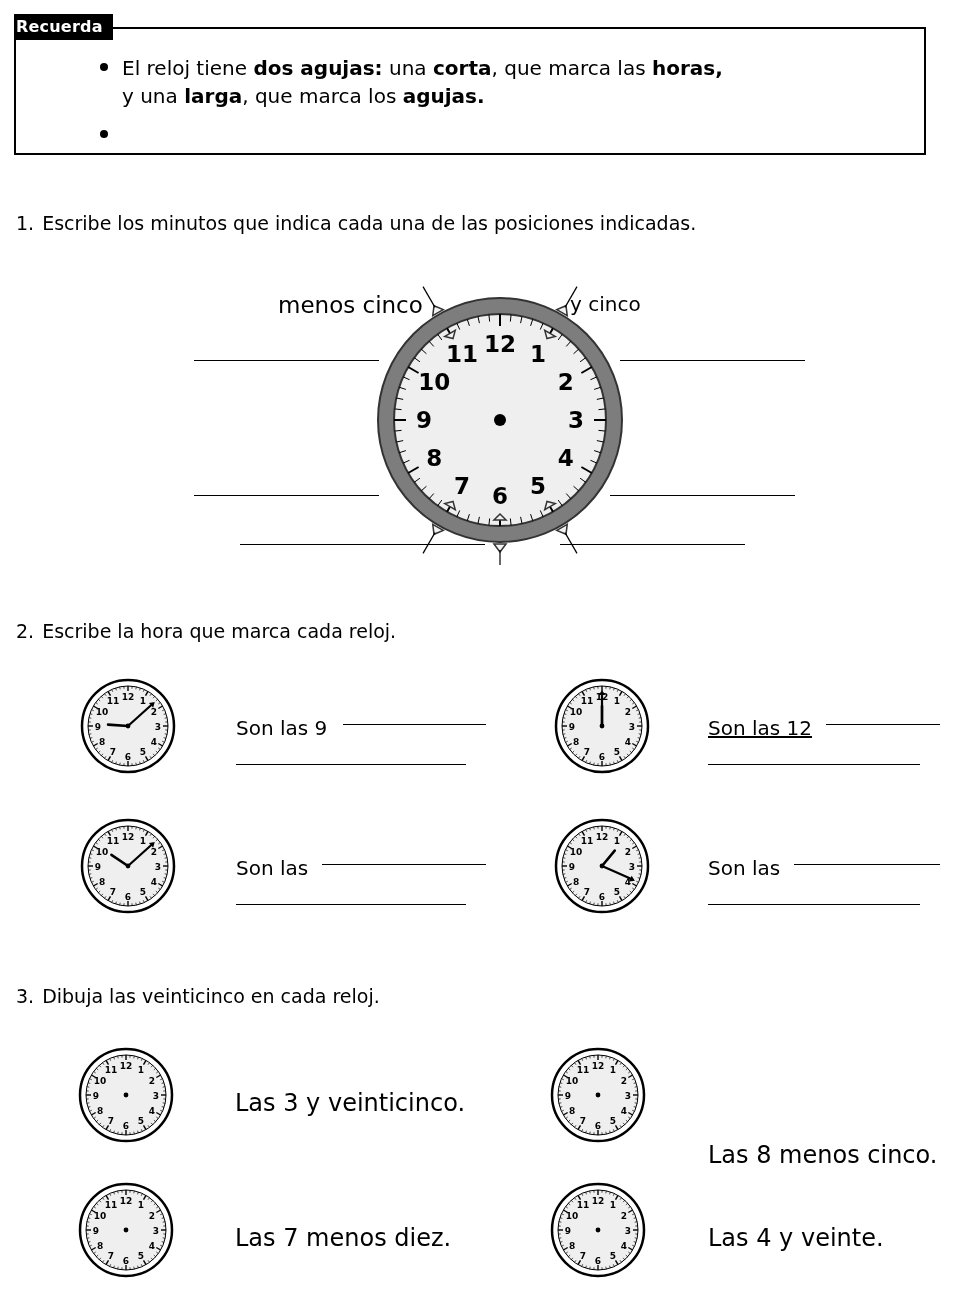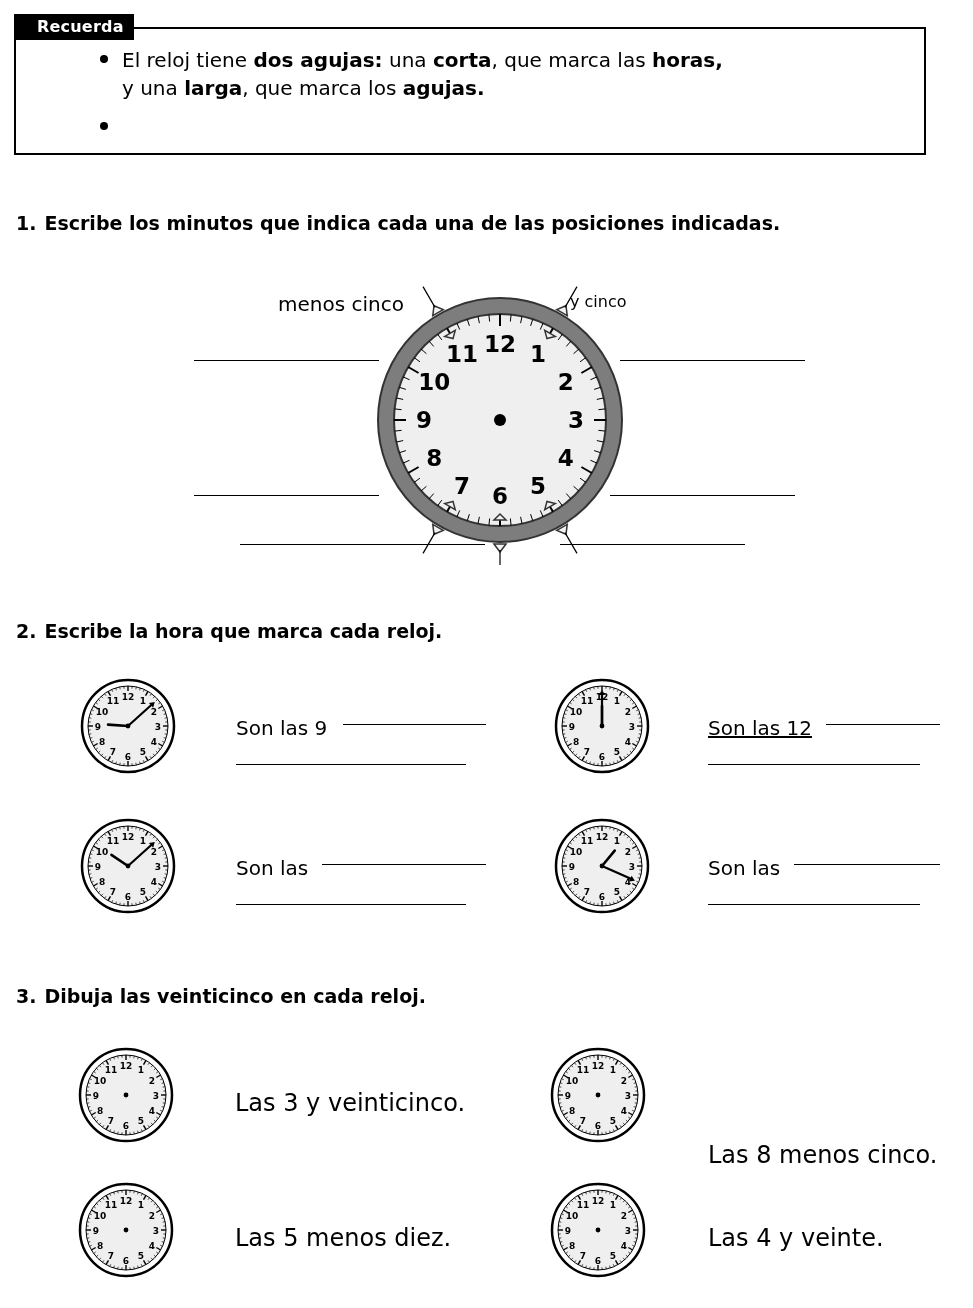--- a/index.html
+++ b/index.html
@@ -13,58 +13,58 @@
     position: relative;
     overflow: hidden;
   }
 
   
   .recuerda-wrap { position: absolute; left: 14px; top: 14px; width: 912px; }
   .recuerda-tag {
     position: absolute; left: 0; top: 0;
     background: #000000; color: #ffffff;
     font-size: 16px; font-weight: bold;
-    padding: 3px 10px 4px 23px;
+    padding: 3px 10px 4px 2px;
     letter-spacing: .2px;
     z-index: 2;
   }
   .recuerda-box {
     border: 2px solid #000000;
     margin-top: 13px;
-    padding: 17px 20px 14px 20px;
+    padding: 25px 20px 14px 20px;
     min-height: 128px;
   }
   .bullet-list { list-style: none; margin: 0; padding: 0 0 0 86px; }
   .bullet-list li {
     position: relative;
     font-size: 20px;
     line-height: 1.42;
     margin-bottom: 10px;
   }
   .bullet-list li:last-child { margin-bottom: 0; }
   .bullet-list li .dot {
     position: absolute; left: -22px; top: 9px;
     width: 8px; height: 8px; background: #000; border-radius: 50%;
   }
   b { font-weight: bold; }
 
   
   .ex-heading {
     position: absolute;
     font-size: 19px;
-    font-weight: bold;
+    font-weight: normal;
     white-space: nowrap;
   }
   .ex-heading .num { margin-right: 8px; }
 
   
   #big-clock-area { position: absolute; left: 180px; top: 280px; width: 640px; height: 285px; }
 
-  .lbl-menos { position: absolute; left: 98px; top: 12px; font-size: 20px; }
-  .lbl-ycinco { position: absolute; left: 390px; top: 12px; font-size: 16px; }
+  .lbl-menos { position: absolute; left: 98px; top: 12px; font-size: 23px; }
+  .lbl-ycinco { position: absolute; left: 390px; top: 12px; font-size: 20px; }
 
   .ansline {
     position: absolute;
     border-bottom: 1.6px solid #000;
     height: 0;
   }
 
   
   .clock-sm { position: absolute; }
   .ans-text { position: absolute; font-size: 20px; white-space: nowrap; margin-top: 16px; }
@@ -774,21 +774,21 @@
         <text x="75.98076211353316" y="68.5" text-anchor="middle" font-size="9" font-weight="bold" font-family="&quot;DejaVu Sans&quot;,&quot;Liberation Sans&quot;,sans-serif" fill="#000">4</text>
         <text x="65" y="79.48076211353316" text-anchor="middle" font-size="9" font-weight="bold" font-family="&quot;DejaVu Sans&quot;,&quot;Liberation Sans&quot;,sans-serif" fill="#000">5</text>
         <text x="50" y="83.5" text-anchor="middle" font-size="9" font-weight="bold" font-family="&quot;DejaVu Sans&quot;,&quot;Liberation Sans&quot;,sans-serif" fill="#000">6</text>
         <text x="34.99999999999999" y="79.48076211353316" text-anchor="middle" font-size="9" font-weight="bold" font-family="&quot;DejaVu Sans&quot;,&quot;Liberation Sans&quot;,sans-serif" fill="#000">7</text>
         <text x="24.019237886466847" y="68.50000000000001" text-anchor="middle" font-size="9" font-weight="bold" font-family="&quot;DejaVu Sans&quot;,&quot;Liberation Sans&quot;,sans-serif" fill="#000">8</text>
         <text x="20" y="53.50000000000001" text-anchor="middle" font-size="9" font-weight="bold" font-family="&quot;DejaVu Sans&quot;,&quot;Liberation Sans&quot;,sans-serif" fill="#000">9</text>
         <text x="24.019237886466843" y="38.5" text-anchor="middle" font-size="9" font-weight="bold" font-family="&quot;DejaVu Sans&quot;,&quot;Liberation Sans&quot;,sans-serif" fill="#000">10</text>
         <text x="34.999999999999986" y="27.519237886466847" text-anchor="middle" font-size="9" font-weight="bold" font-family="&quot;DejaVu Sans&quot;,&quot;Liberation Sans&quot;,sans-serif" fill="#000">11</text>
         <circle cx="50" cy="50" r="2.4" fill="#000"></circle>
       </svg></div>
-    <div class="task-text" style="left: 235px; top: 1224px;">Las 5 menos diez.</div>
+    <div class="task-text" style="left: 235px; top: 1224px;">Las 7 menos diez.</div>
     <div class="clock-sm" style="left: 548px; top: 1180px;"><svg width="100" height="100" viewBox="0 0 100 100">
         <circle cx="50" cy="50" r="46" fill="#fff" stroke="#000" stroke-width="2.5"></circle>
         <circle cx="50" cy="50" r="40" fill="#efefef" stroke="#000" stroke-width="1"></circle>
         <line x1="50" y1="10" x2="50" y2="15" stroke="#000" stroke-width="1.4"></line>
         <line x1="54.181138530706136" y1="10.219124185269067" x2="53.919817372537004" y2="12.705428923689752" stroke="#000" stroke-width="0.7"></line>
         <line x1="58.31646763271038" y1="10.87409597064778" x2="57.79668840566598" y2="13.319464972482294" stroke="#000" stroke-width="0.7"></line>
         <line x1="62.3606797749979" y1="11.957739348193861" x2="61.588137289060526" y2="14.335380638931746" stroke="#000" stroke-width="0.7"></line>
         <line x1="66.26946572303201" y1="13.458181694295966" x2="65.25262411534251" y2="15.74204533840247" stroke="#000" stroke-width="0.7"></line>
         <line x1="70" y1="15.35898384862245" x2="67.5" y2="19.689110867544645" stroke="#000" stroke-width="1.4"></line>
         <line x1="73.51141009169893" y1="17.639320225002102" x2="72.04194696096775" y2="19.66186271093947" stroke="#000" stroke-width="0.7"></line>

